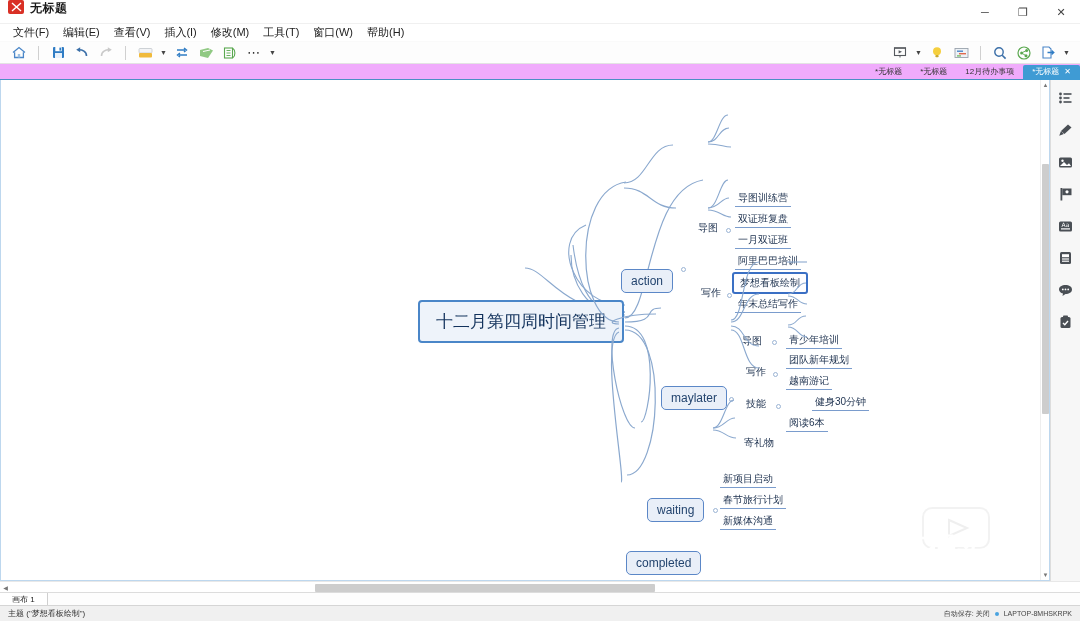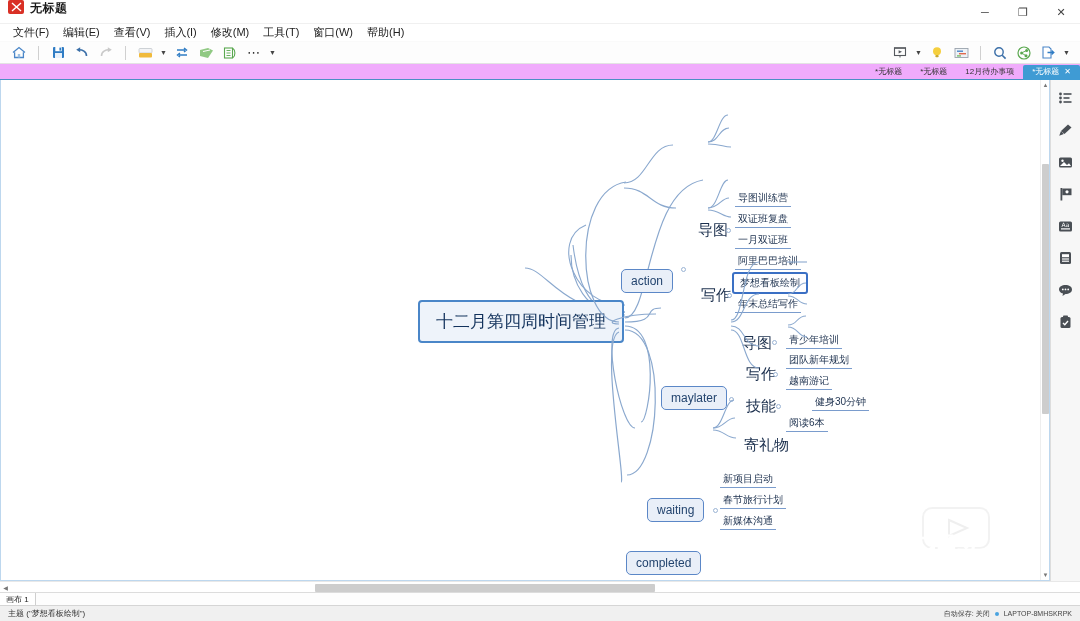--- a/index.html
+++ b/index.html
@@ -114,21 +114,21 @@
   }
   .hscroll .hthumb {
     position: absolute; top: 2px; left: 315px; width: 340px; height: 8px;
     background: #cdcdcd; border-radius: 1px;
   }
   .sheetbar {
     flex: 0 0 13px; background: #f6f6f6; display: flex; align-items: stretch;
     border-top: 1px solid #dcdcdc;
   }
   .sheet-tab {
-    font-size: 8px; color: #222; padding: 0 6px; display: flex; align-items: center;
+    font-size: 8px; color: #222; padding: 0 12px; display: flex; align-items: center;
     background: #ffffff; border-right: 1px solid #cfcfcf;
   }
   .sheet-rest { flex: 1; background: #fdfdfd; }
   .statusbar {
     flex: 0 0 16px; background: #f0f0f0; display: flex; align-items: center;
     border-top: 1px solid #d5d5d5; padding: 0 8px; position: relative;
   }
   .status-left { font-size: 8px; color: #333; }
   .status-right {
     position: absolute; right: 8px; display: flex; align-items: center; gap: 5px;
@@ -150,21 +150,21 @@
     font-size: 12px; color: #23446e; padding: 4px 9px;
   }
   .node.selected-sub {
     border: 2px solid #3a6fc4; border-radius: 3px; background: #fdfdff;
     font-size: 10px; color: #1b2f4d; padding: 2px 6px;
   }
   .node.leaf {
     font-size: 10px; color: #1b2f4d; padding: 1px 3px; background: transparent;
   }
   .node.branch-label {
-    font-size: 15px; color: #1b2f4d; padding: 1px 3px; background: transparent;
+    font-size: 10px; color: #1b2f4d; padding: 1px 3px; background: transparent;
   }
   .underline-leaf { border-bottom: 1px solid #7a9ccd; }
   .bullet {
     position: absolute; width: 5px; height: 5px; border: 1px solid #9ab3d4;
     border-radius: 50%; background: #fff;
   }
   .mm-svg { position: absolute; left: 0; top: 0; }
 
   
   .watermark {

